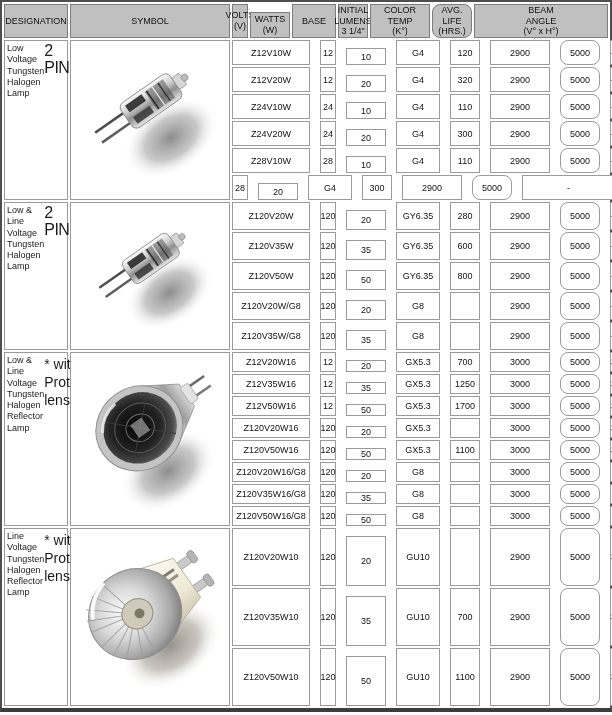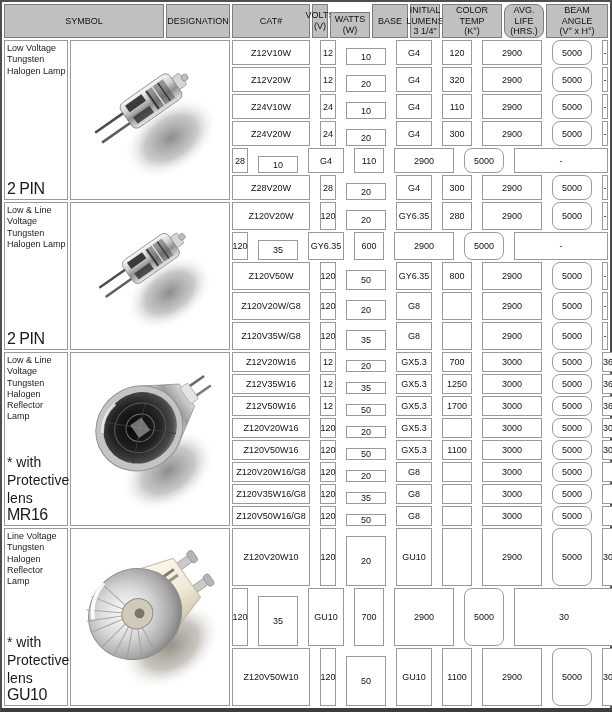--- a/index.html
+++ b/index.html
@@ -25,31 +25,31 @@
     font-size:9px;line-height:1.2;
     white-space:pre-line;
     color:#111;
   }
   
   .w-des{width:64px;flex:none;}
   .w-sym{width:160px;flex:none;}
   .w-cat{width:78px;flex:none;}
   .w-volts{width:16px;flex:none;}
   .w-watts{width:40px;flex:none;margin-top:8px;}
-  .w-base{width:36px;flex:none;text-align:center;}
+  .w-base{width:44px;flex:none;text-align:center;}
   .w-lum{width:30px;flex:none;}
   .w-temp{width:60px;flex:none;}
   .w-life{width:40px;flex:none;border-radius:8px;}
   .w-beam{flex:1;}
   .group{display:flex;gap:2px;}
   .des-cell{
     box-sizing:border-box;
     border:1px solid #9a9a9a;
     padding:2px 1px 1px 2px;
-    display:flex;flex-direction:column;
+    display:flex;flex-direction:row;
     font-size:9px;line-height:1.25;
     white-space:pre-line;
     background:#fff;
   }
   .des-spacer{flex:1;}
   .des-note{font-size:14px;line-height:1.3;white-space:pre-line;}
   .des-label{font-size:16px;font-weight:normal;line-height:1.05;letter-spacing:-0.5px;}
   .sym-cell{
     box-sizing:border-box;
     border:1px solid #9a9a9a;
@@ -71,23 +71,22 @@
   .group-0 .data-row{height:25px;}
   .group-1 .data-row{height:28px;}
   .group-2 .data-row{height:20px;}
   .group-3 .data-row{height:58px;}
 </style>
 </head>
 <body>
 
 <div class="spec-table">
   <div class="header-row" id="header-row">
+      <div class="hcell w-des">DESIGNATION</div>
       <div class="hcell w-sym">SYMBOL</div>
-      <div class="hcell w-des">DESIGNATION</div>
-      <div class="hcell w-cat">CAT#</div>
       <div class="hcell w-volts">VOLTS
 (V)</div>
       <div class="hcell w-watts">WATTS
 (W)</div>
       <div class="hcell w-base">BASE</div>
       <div class="hcell w-lum">INITIAL
 LUMENS
 3 1/4"</div>
       <div class="hcell w-temp">COLOR
 TEMP
@@ -170,30 +169,30 @@
             <div class="cell w-cat">Z24V20W</div>
             <div class="cell w-volts">24</div>
             <div class="cell w-watts">20</div>
             <div class="cell w-base">G4</div>
             <div class="cell w-lum">300</div>
             <div class="cell w-temp">2900</div>
             <div class="cell w-life">5000</div>
             <div class="cell w-beam">-</div>
           </div>
           <div class="data-row">
+            <div class="cell w-cat">Z28V10W</div>
             <div class="cell w-volts">28</div>
             <div class="cell w-watts">10</div>
             <div class="cell w-base">G4</div>
             <div class="cell w-lum">110</div>
             <div class="cell w-temp">2900</div>
             <div class="cell w-life">5000</div>
             <div class="cell w-beam">-</div>
           </div>
           <div class="data-row">
-            <div class="cell w-cat">Z28V20W</div>
             <div class="cell w-volts">28</div>
             <div class="cell w-watts">20</div>
             <div class="cell w-base">G4</div>
             <div class="cell w-lum">300</div>
             <div class="cell w-temp">2900</div>
             <div class="cell w-life">5000</div>
             <div class="cell w-beam">-</div>
           </div>
         </div>
       </div>
@@ -238,20 +237,21 @@
             <div class="cell w-cat">Z120V20W</div>
             <div class="cell w-volts">120</div>
             <div class="cell w-watts">20</div>
             <div class="cell w-base">GY6.35</div>
             <div class="cell w-lum">280</div>
             <div class="cell w-temp">2900</div>
             <div class="cell w-life">5000</div>
             <div class="cell w-beam">-</div>
           </div>
           <div class="data-row">
+            <div class="cell w-cat">Z120V35W</div>
             <div class="cell w-volts">120</div>
             <div class="cell w-watts">35</div>
             <div class="cell w-base">GY6.35</div>
             <div class="cell w-lum">600</div>
             <div class="cell w-temp">2900</div>
             <div class="cell w-life">5000</div>
             <div class="cell w-beam">-</div>
           </div>
           <div class="data-row">
             <div class="cell w-cat">Z120V50W</div>
@@ -471,20 +471,21 @@
             <div class="cell w-cat">Z120V20W10</div>
             <div class="cell w-volts">120</div>
             <div class="cell w-watts">20</div>
             <div class="cell w-base">GU10</div>
             <div class="cell w-lum"></div>
             <div class="cell w-temp">2900</div>
             <div class="cell w-life">5000</div>
             <div class="cell w-beam">30</div>
           </div>
           <div class="data-row">
+            <div class="cell w-cat">Z120V35W10</div>
             <div class="cell w-volts">120</div>
             <div class="cell w-watts">35</div>
             <div class="cell w-base">GU10</div>
             <div class="cell w-lum">700</div>
             <div class="cell w-temp">2900</div>
             <div class="cell w-life">5000</div>
             <div class="cell w-beam">30</div>
           </div>
           <div class="data-row">
             <div class="cell w-cat">Z120V50W10</div>

